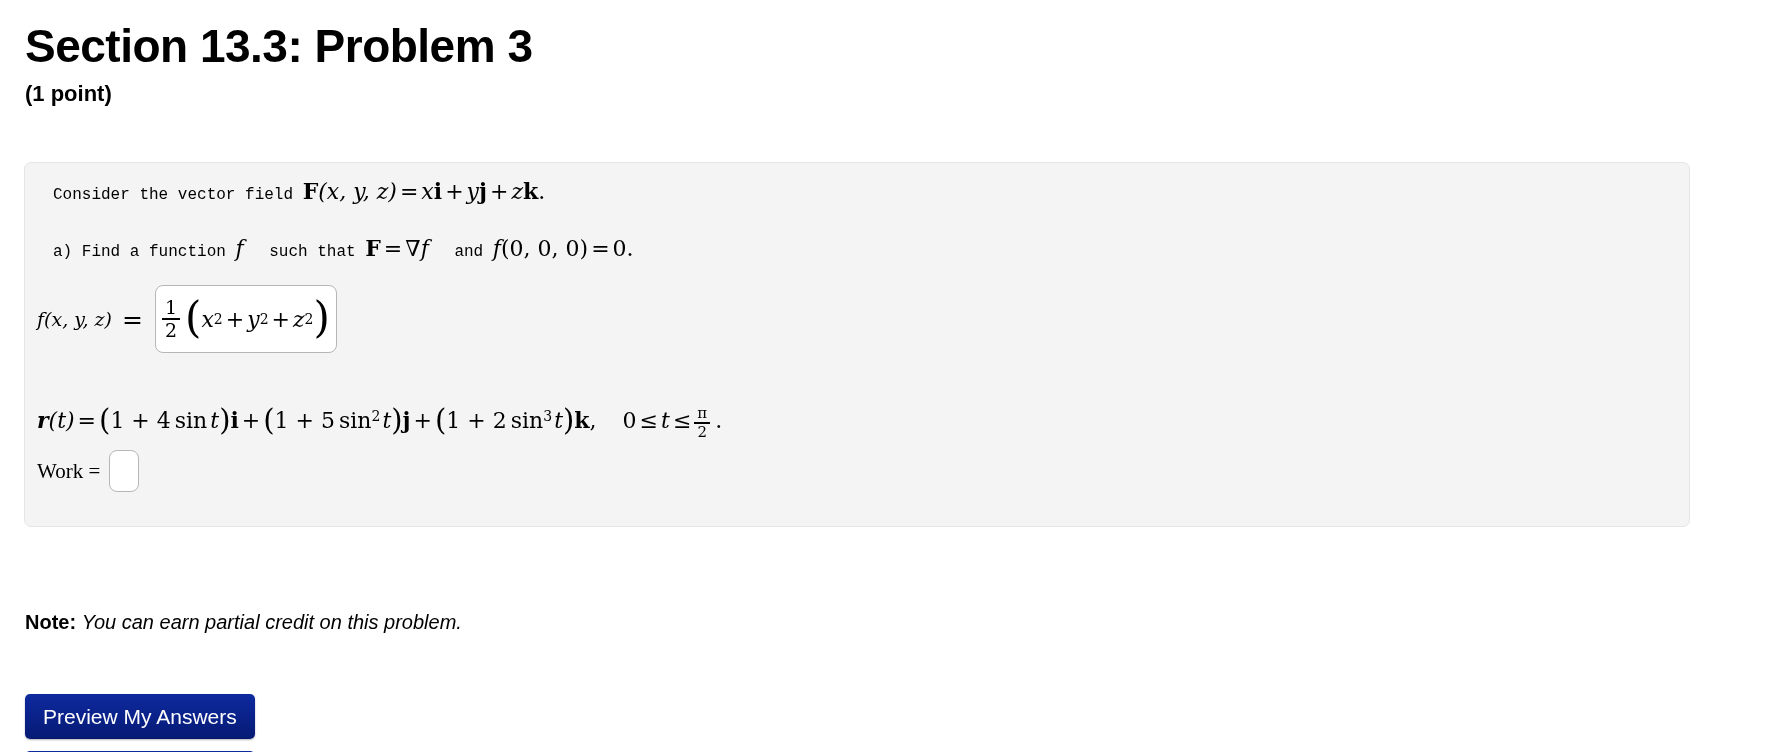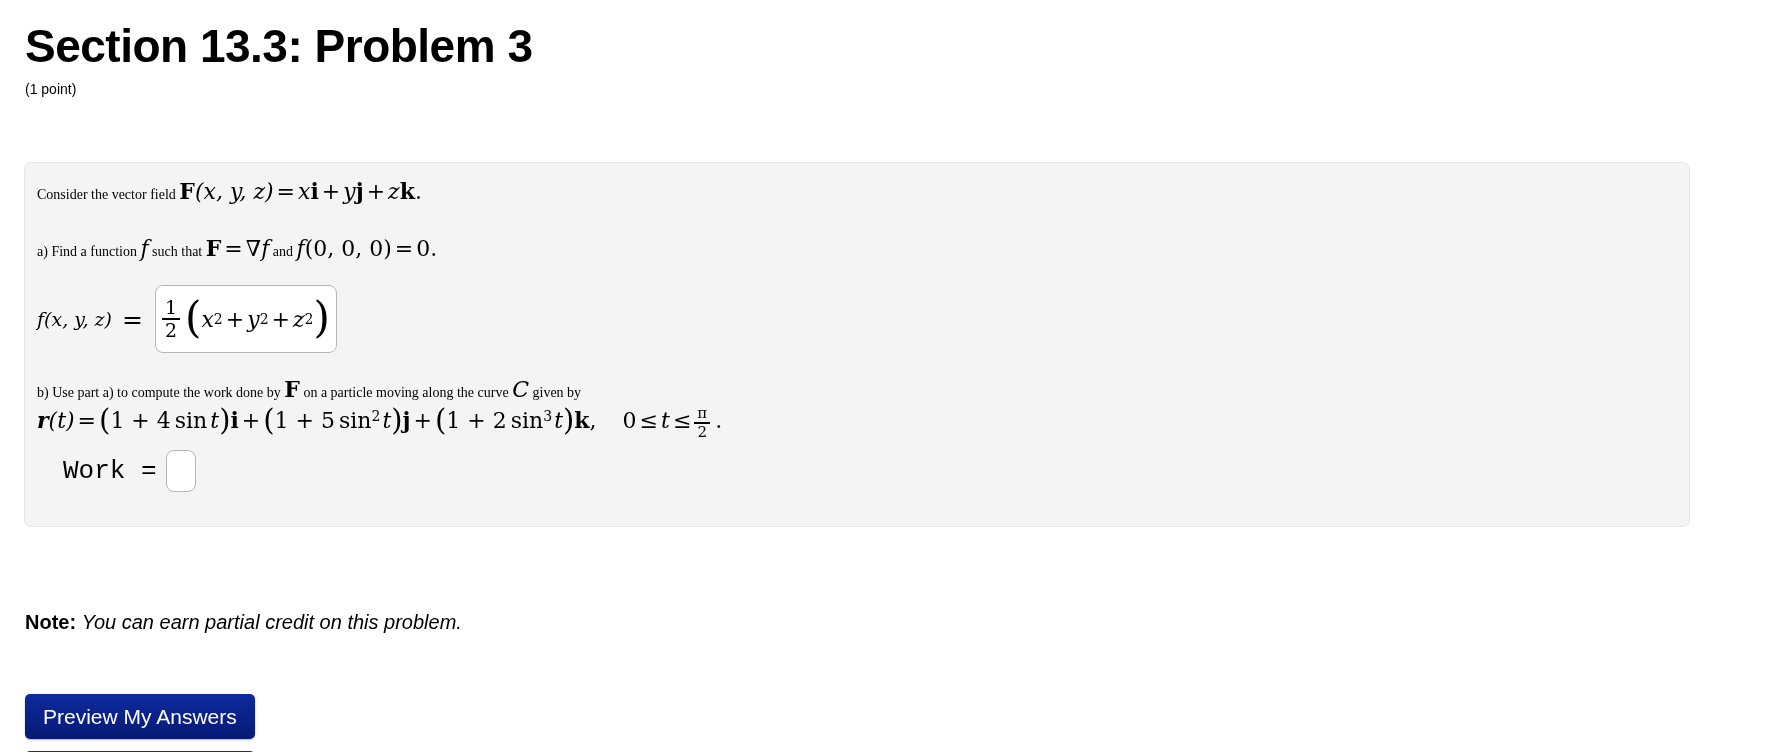--- a/index.html
+++ b/index.html
@@ -30,22 +30,22 @@
     font-size: 46px;
     font-weight: bold;
     letter-spacing: -0.5px;
     line-height: 1.05;
     white-space: nowrap;
   }
   .points-line {
     position: absolute;
     left: 25px;
     top: 81px;
-    font-size: 14px;
-    font-weight: normal;
+    font-size: 22px;
+    font-weight: bold;
     line-height: 1.2;
   }
 
   
   .problem-panel {
     position: absolute;
     left: 24px;
     top: 162px;
     width: 1666px;
     height: 365px;
@@ -56,22 +56,23 @@
   }
 
   .mathline {
     position: absolute;
     font-family: "DejaVu Serif", "Liberation Serif", serif;
     white-space: nowrap;
   }
 
   
   .txt {
-    font-family: Liberation Serif, serif;
-    font-size: 14px;
+    font-family: Liberation Mono, monospace;
+    font-size: 16px;
+    margin-left: 16px;
   }
   .mi {            
     font-family: "DejaVu Serif", serif;
     font-style: italic;
     font-size: 22px;
     margin-top: 17px;
   }
   .mb {            
     font-family: "DejaVu Serif", serif;
     font-weight: bold;
@@ -194,24 +195,23 @@
   }
 
   
   .line-work {
     left: 37px;
     top: 450px;
     display: flex;
     align-items: center;
   }
   .work-label {
-    font-family: Liberation Mono, monospace;
-    font-size: 26px;
+    font-family: Liberation Serif, serif;
+    font-size: 21px;
     margin-right: 9px;
-    margin-left: 26px;
   }
   .work-input {
     background: #ffffff;
     border: 1px solid #b6b6b6;
     border-radius: 8px;
     width: 30px;
     height: 42px;
     box-sizing: border-box;
   }
 
@@ -288,23 +288,20 @@
           <span class="inner-poly" style="font-style:italic">y</span>
           <span class="sup">2</span>
           <span class="op">+</span>
           <span class="inner-poly" style="font-style:italic">z</span>
           <span class="sup">2</span>
           <span class="bigparen">)</span>
       </span>
     </div>
   </div>
 
-  <div class="mathline line-b">
-    <span class="txt">b) Use part a) to compute the work done by </span><span class="mb">F</span><span class="txt"> on a particle moving along the curve </span><span class="mi">C</span><span class="txt"> given by</span>
-  </div>
 
   <div class="mathline line-r">
     <span class="mb" style="font-style:italic">r</span><span class="mi">(t)</span><span class="op">=</span><span class="paren-tall">(</span><span class="mn">1 + 4</span><span class="mn" style="padding-left:4px">sin</span><span class="mi" style="padding-left:3px">t</span><span class="paren-tall">)</span><span class="mb">i</span><span class="op">+</span><span class="paren-tall">(</span><span class="mn">1 + 5</span><span class="mn" style="padding-left:4px">sin</span><span class="sup">2</span><span class="mi" style="padding-left:2px">t</span><span class="paren-tall">)</span><span class="mb">j</span><span class="op">+</span><span class="paren-tall">(</span><span class="mn">1 + 2</span><span class="mn" style="padding-left:4px">sin</span><span class="sup">3</span><span class="mi" style="padding-left:2px">t</span><span class="paren-tall">)</span><span class="mb">k</span><span class="mn">,</span><span class="mn" style="padding-left:26px">0</span><span class="op">≤</span><span class="mi">t</span><span class="op">≤</span><span class="frac" style="font-size:15px;vertical-align:middle;display:inline-flex">
         <span class="num">π</span>
         <span class="bar"></span>
         <span class="den">2</span>
       </span><span class="mn">.</span>
   </div>
 
   <div class="mathline line-work">

